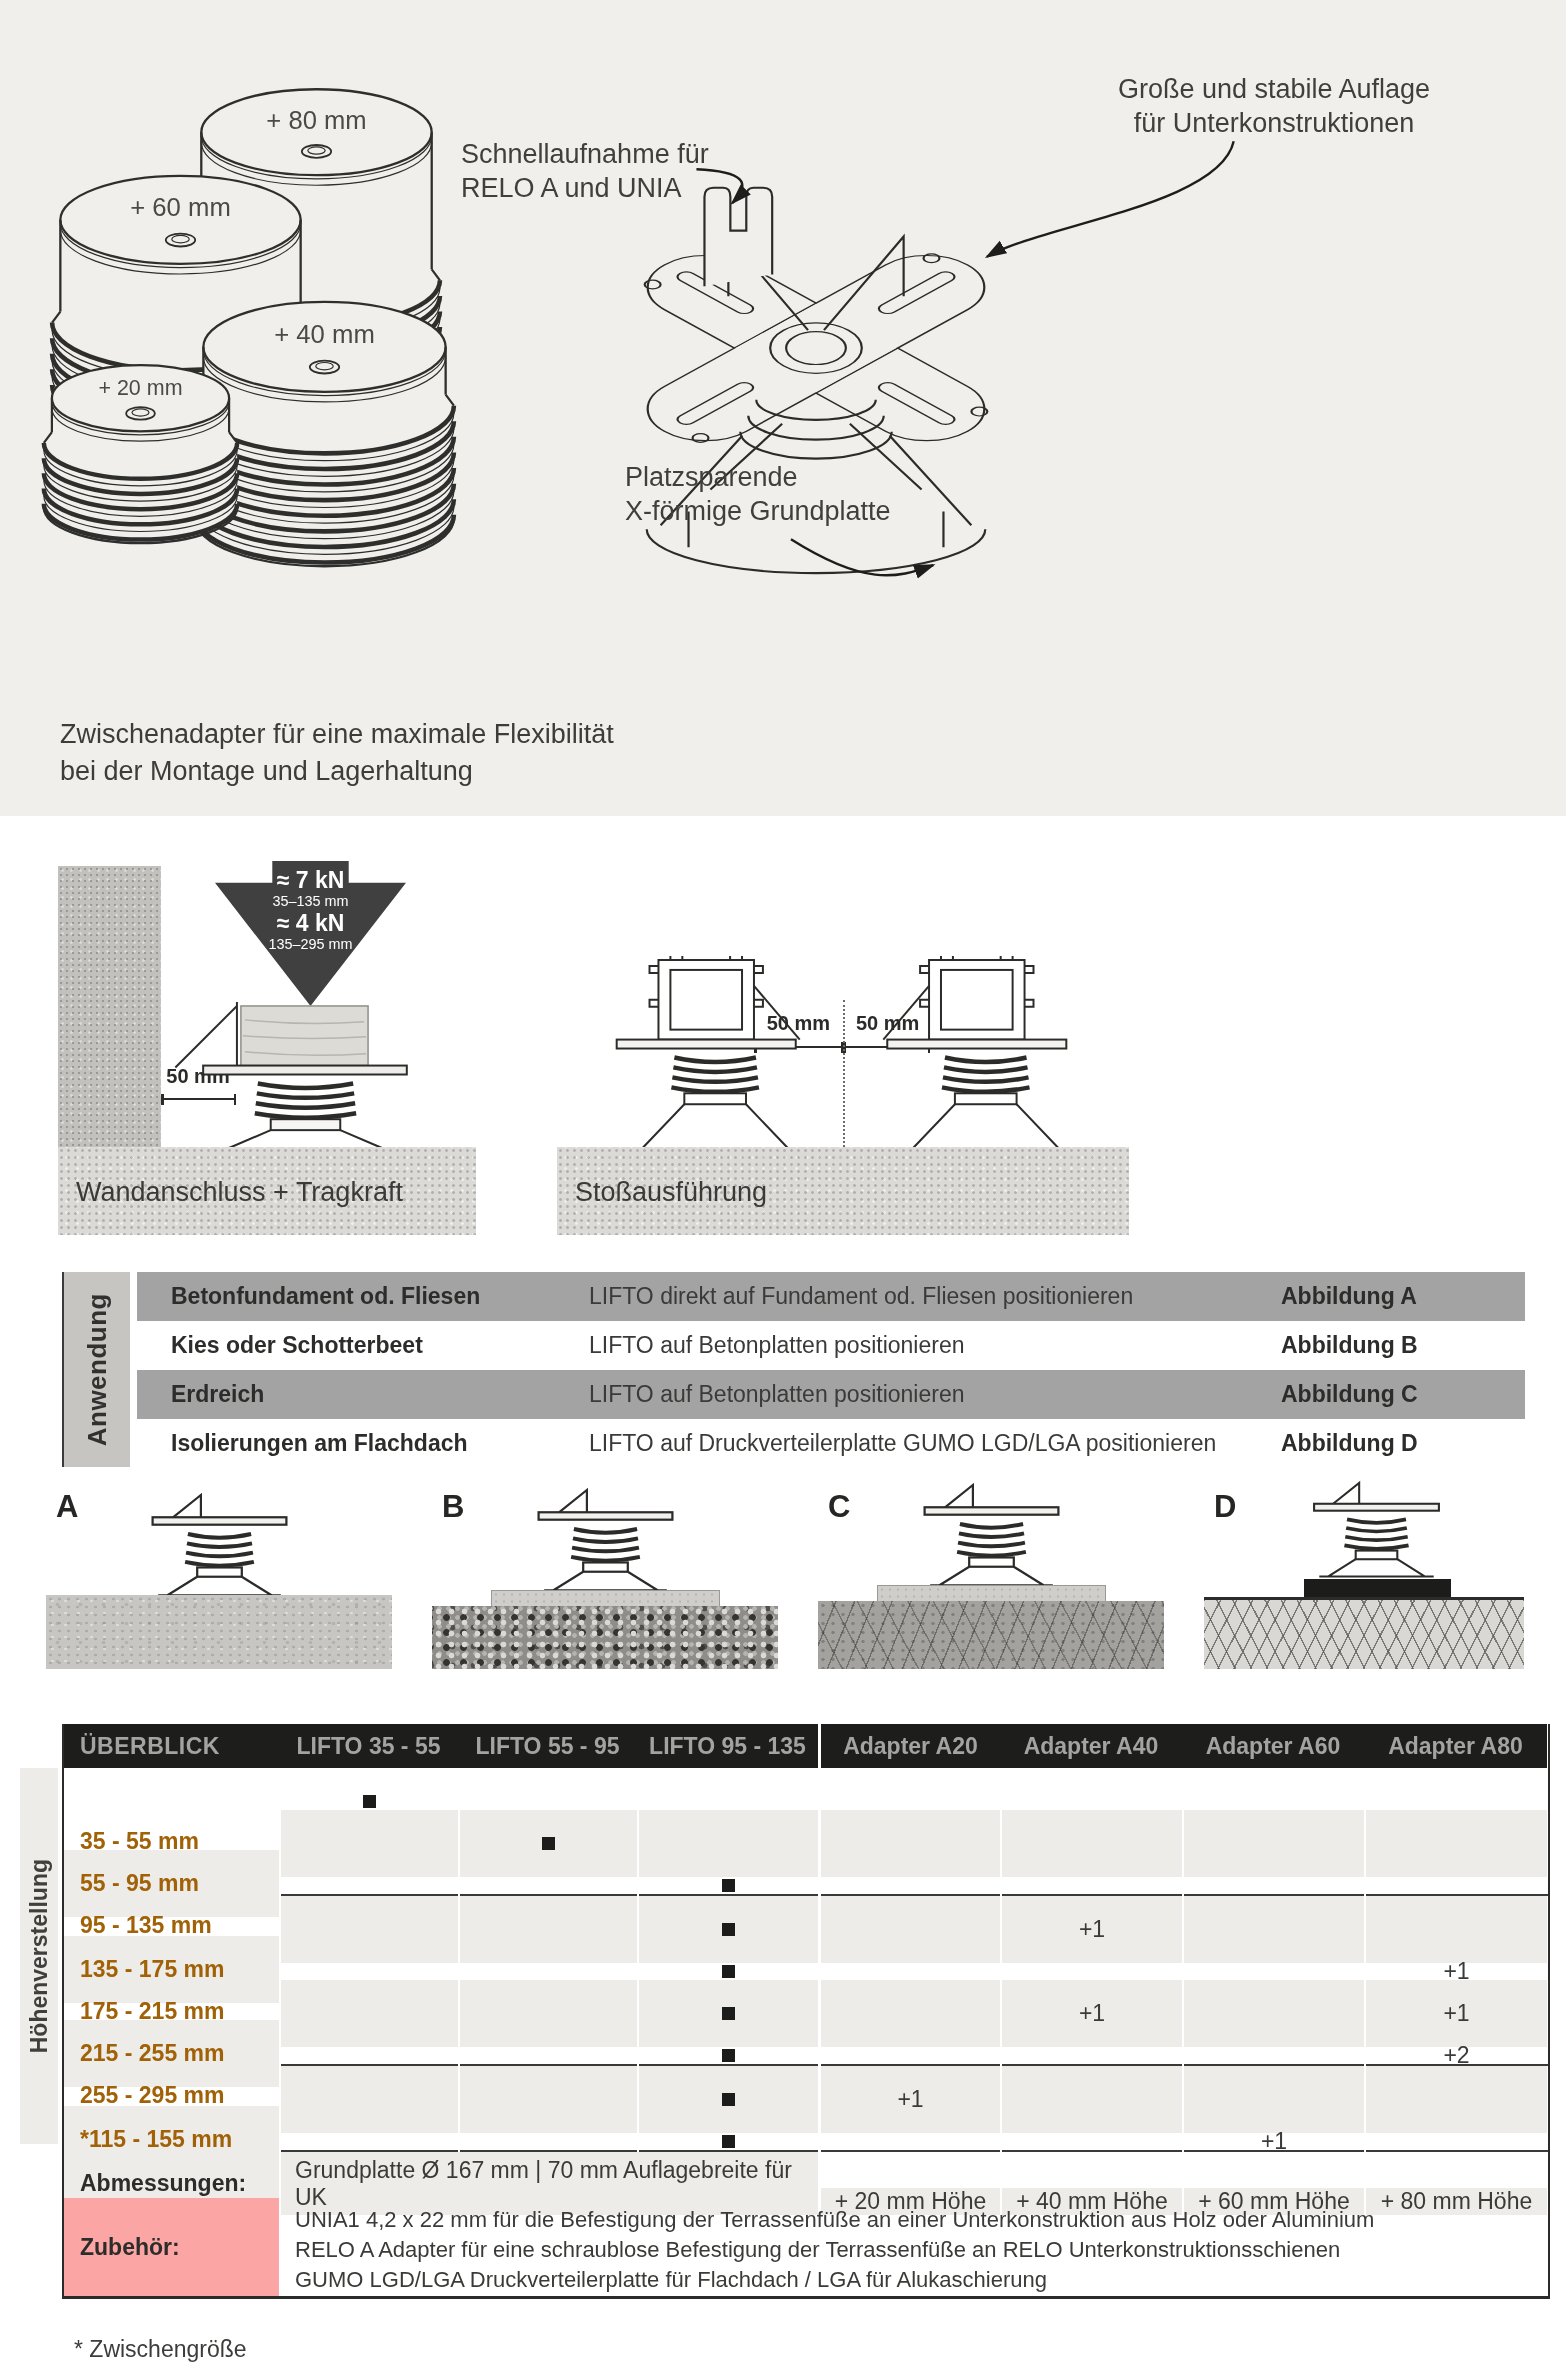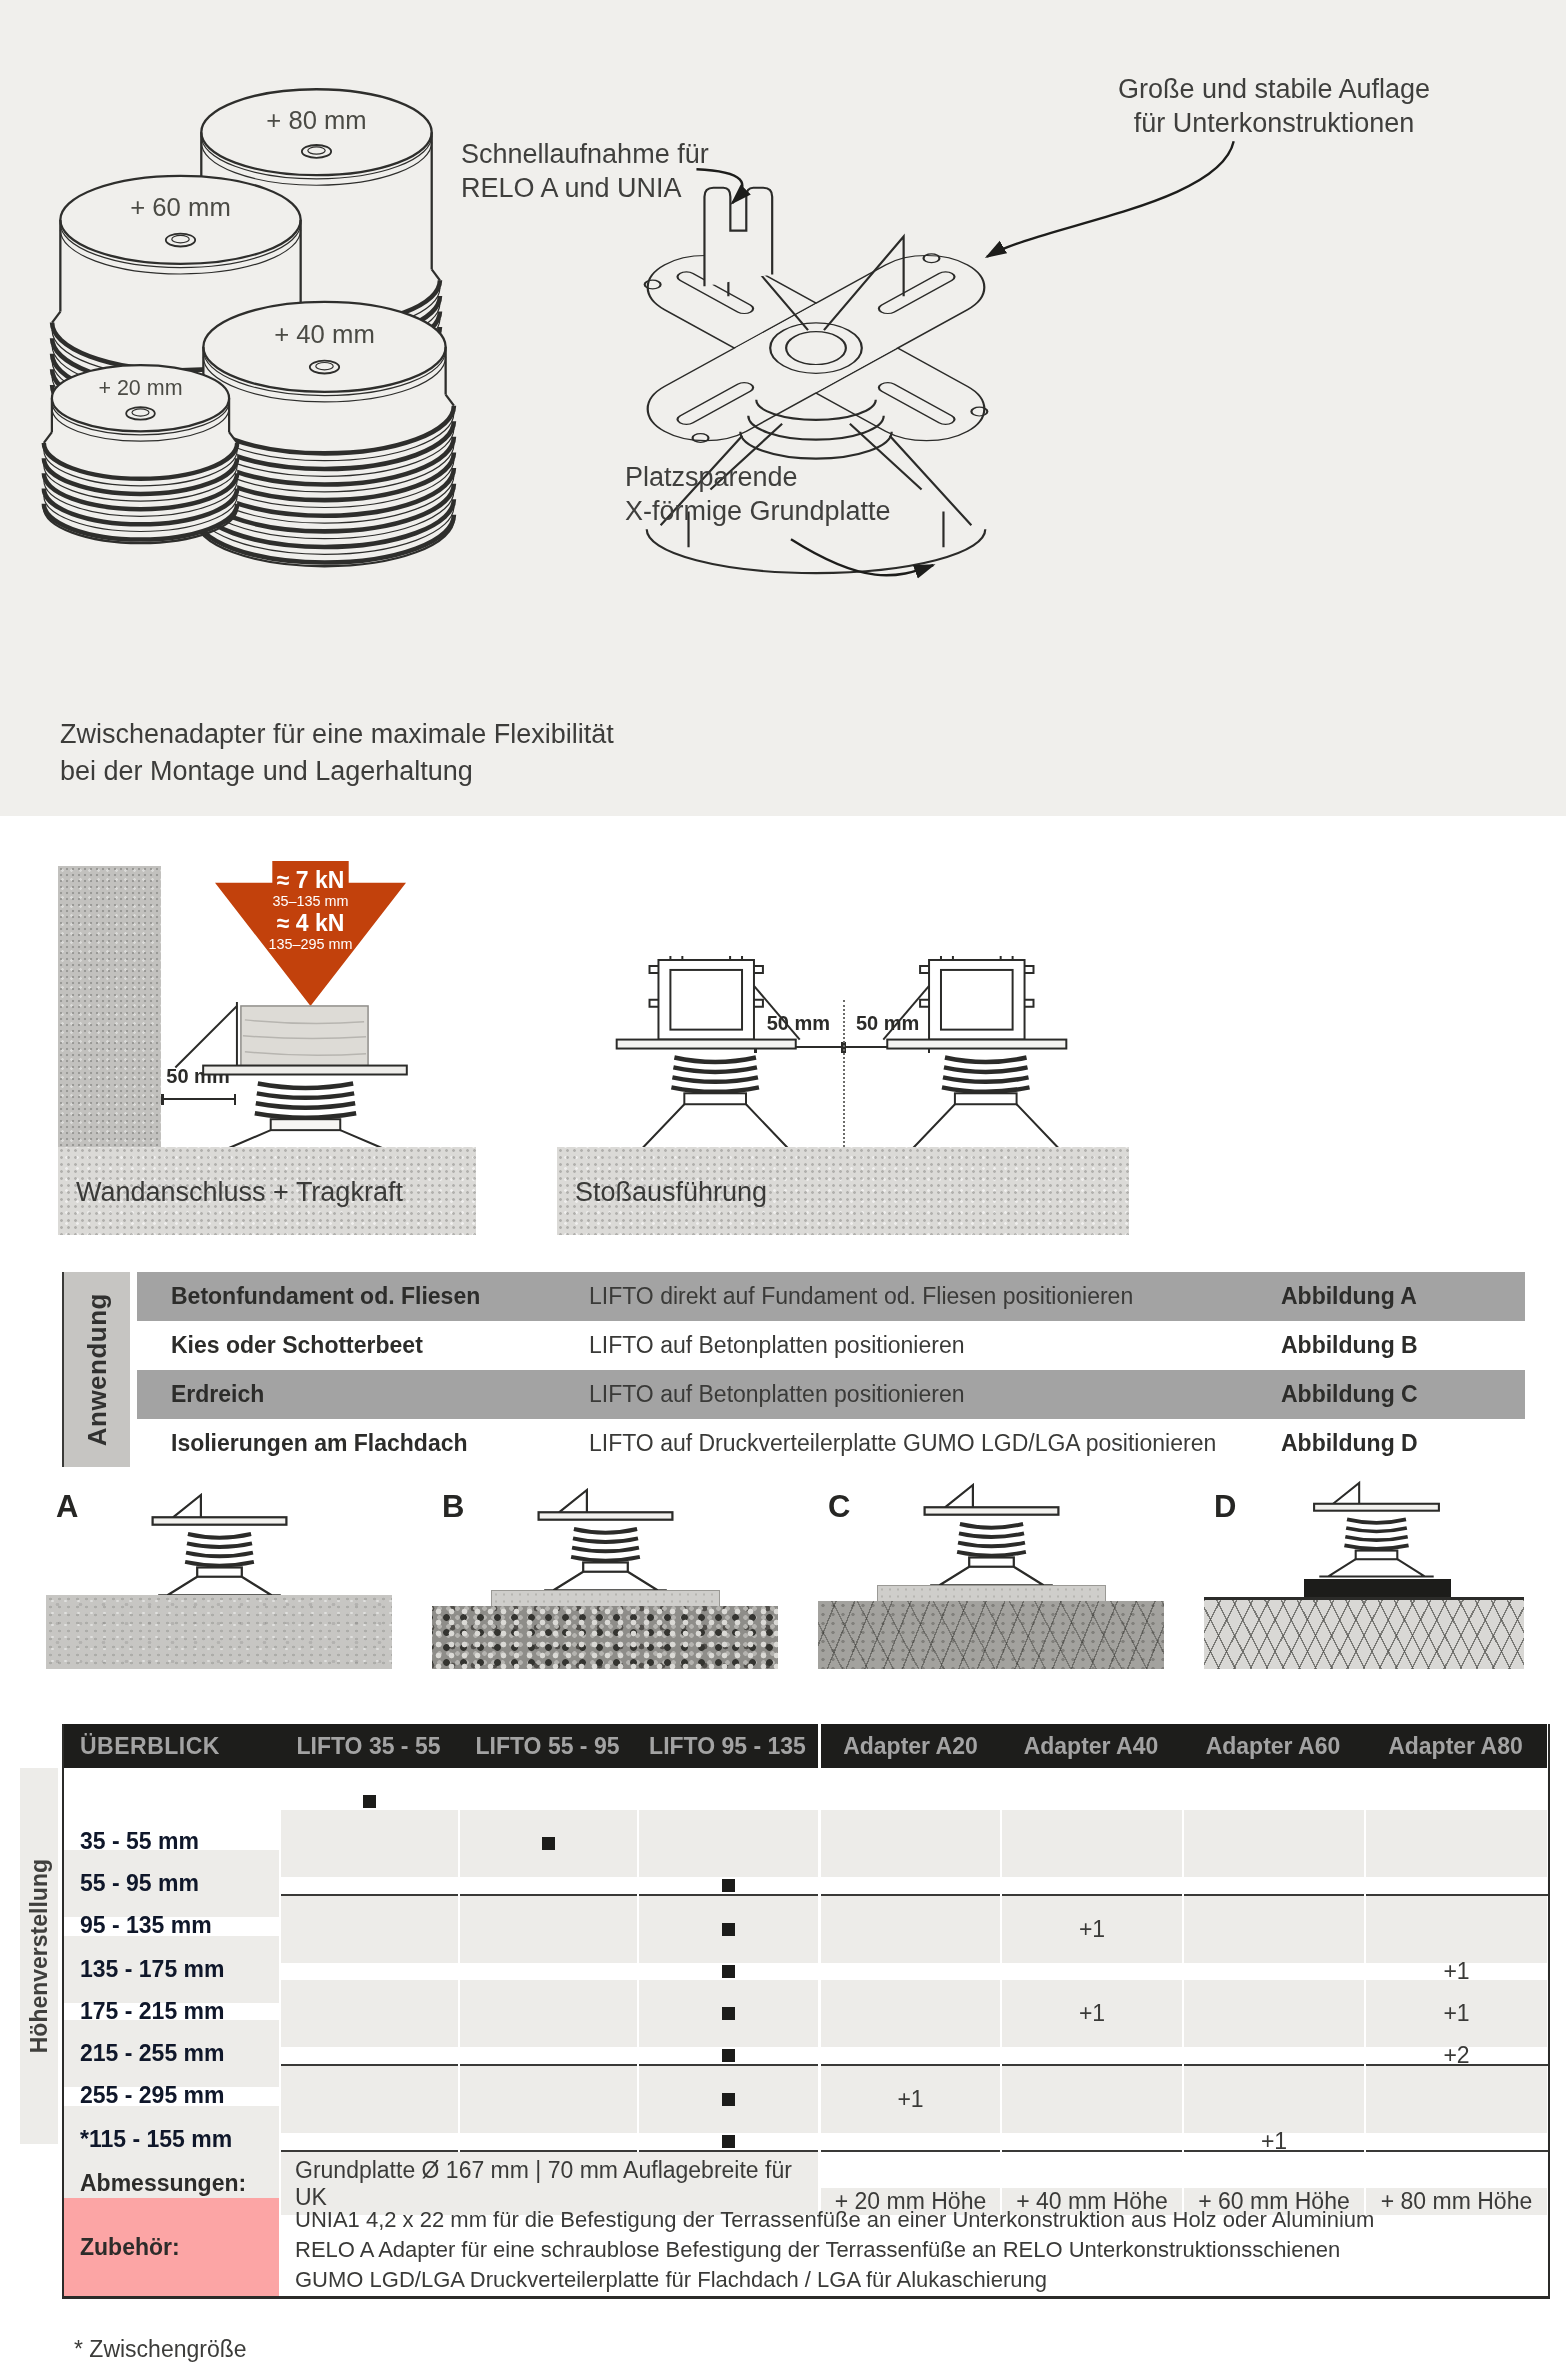--- a/index.html
+++ b/index.html
@@ -48,21 +48,21 @@
   .tex-insul{background-color:#d9d8d5;background-image:
      repeating-linear-gradient(63deg, transparent 0 13px, rgba(90,90,86,.75) 13px 14.4px),
      repeating-linear-gradient(-63deg, transparent 0 13px, rgba(90,90,86,.75) 13px 14.4px);}
   
   .fig{position:absolute;top:861px;height:373px;}
   .fig-wall{left:58px;width:418px;}
   .fig-joint{left:557px;width:572px;}
   .fig .ground{position:absolute;left:0;top:286px;width:100%;height:88px;}
   .fig-caption{position:absolute;left:18px;top:30px;font-size:27px;color:#3a3a38;}
   .wall-block{position:absolute;left:0;top:5px;width:103px;height:281px;}
-  .kn-arrow{position:absolute;left:157px;top:0;width:191px;height:145px;background:#c2410c;
+  .kn-arrow{position:absolute;left:157px;top:0;width:191px;height:145px;background:#404040;
     clip-path:polygon(30% 0,70% 0,70% 15%,100% 15%,50% 100%,0 15%,30% 15%);
     text-align:center;color:#fff;}
   .kn-force{font-size:23px;font-weight:700;line-height:26px;}
   .kn-range{font-size:14.4px;line-height:17px;}
   .dim-label{position:absolute;font-size:20px;font-weight:700;color:#2b2b29;}
   .dim-line{position:absolute;border-top:2.5px solid #2b2b29;}
   .dim-line::before,.dim-line::after{content:"";position:absolute;top:-6px;width:2.5px;height:11px;background:#2b2b29;}
   .dim-line::before{left:0;} .dim-line::after{right:0;}
   .dotted-axis{position:absolute;border-left:2px dotted #6b6b69;}
   
@@ -92,21 +92,21 @@
     border-right:2px solid #2b2b29;border-bottom:3px solid #2b2b29;box-sizing:border-box;}
   .o-grid{display:grid;grid-template-columns:215px 179px 179px 181px 182px 182px 182px 183px;}
   .oh-cell{background:#1d1d1b;color:#a3a3a3;font-weight:700;font-size:23px;height:44px;
     display:flex;align-items:center;justify-content:center;box-sizing:border-box;}
   .oh-cell.first{justify-content:flex-start;padding-left:16px;letter-spacing:0.5px;}
   .oh-cell.div-left{border-left:3px solid #fff;}
   .o-row{height:42px;}
   .o-row.stripe .o-cell{background:#edece9;}
   .o-row.sect{border-top:2px solid #393937;}
   .o-cell{height:100%;display:flex;align-items:center;justify-content:center;box-sizing:border-box;font-size:23px;color:#3a3a38;}
-  .o-cell.label{justify-content:flex-start;padding-left:16px;font-weight:700;color:#0f172a;margin-top:40px;}
+  .o-cell.label{justify-content:flex-start;padding-left:16px;font-weight:700;color:#a16207;margin-top:40px;}
   .o-cell.val{border-left:2px solid #fff;}
   .o-cell.val.div-left{border-left:3px solid #fff;}
   .marker{display:inline-block;width:13px;height:13px;background:#1c1c1a;}
   .f-grid-abm{display:grid;grid-template-columns:215px 539px 182px 182px 182px 183px;height:46px;border-top:2px solid #393937;}
   .f-grid-wide{display:grid;grid-template-columns:215px 1269px;}
   .f-cell{display:flex;align-items:center;box-sizing:border-box;font-size:23px;color:#3a3a38;}
   .f-cell.lab{font-weight:700;padding-left:16px;color:#2c2c2a;}
   .f-cell.center{justify-content:center;margin-top:36px;}
   .f-cell.gap{border-left:2px solid #fff;}
   .f-cell.gap3{border-left:3px solid #fff;}

